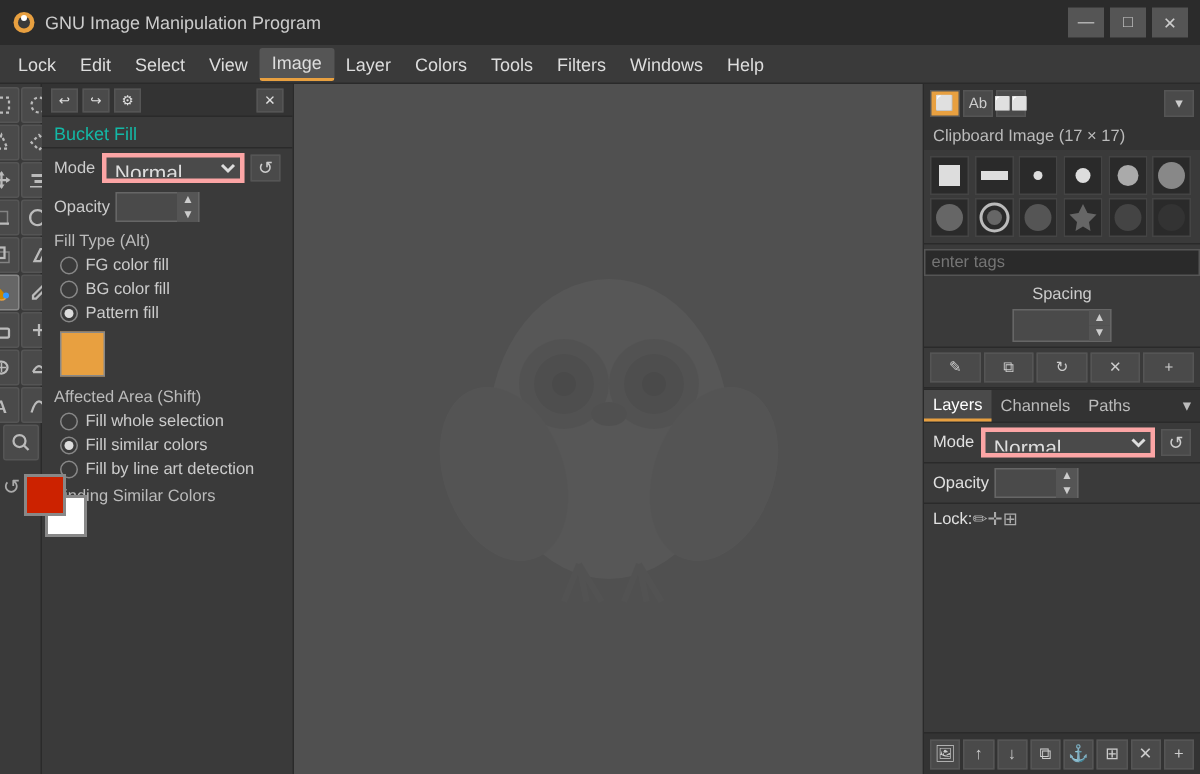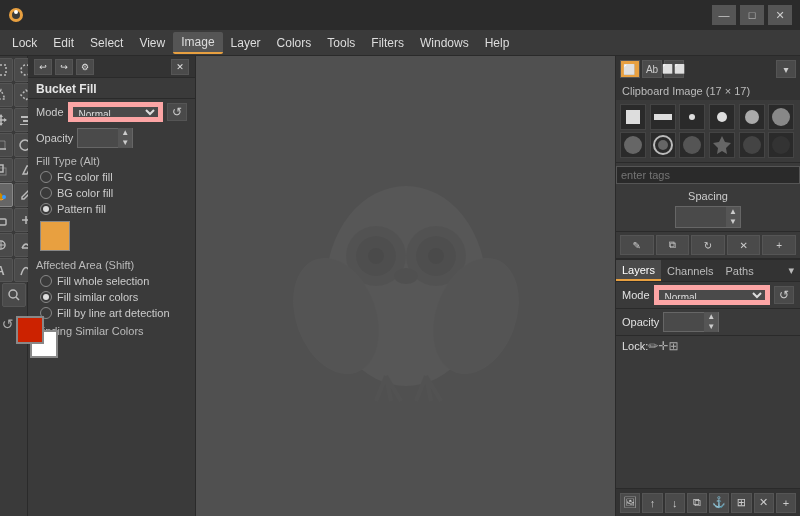--- a/index.html
+++ b/index.html
@@ -179,41 +179,41 @@
       position: absolute;
       right: 8px;
       top: 8px;
       font-size: 9px;
       color: #aaa;
     }
 
     .bucket-fill-title {
       padding: 4px 8px 2px;
       font-size: 12px;
-      font-weight: bold;
-      color: #e5e5e5;
+      font-weight: normal;
+      color: #14b8a6;
       border-bottom: 1px solid #2a2a2a;
     }
 
     .option-row {
       display: flex;
       align-items: center;
       padding: 3px 8px;
       gap: 4px;
       font-size: 11px;
     }
     .option-label {
       color: #ccc;
       font-size: 11px;
     }
     .mode-select {
       background: #4a4a4a;
-      border: 5px solid #fca5a5;
+      border: 3px solid #fca5a5;
       color: #ddd;
-      font-size: 10px;
+      font-size: 14px;
       padding: 1px 2px;
       height: 20px;
       flex: 1;
     }
     .spin-control {
       display: flex;
       align-items: center;
       border: 1px solid #666;
       background: #4a4a4a;
       height: 20px;
@@ -503,20 +503,21 @@
 
 <div class="title-bar">
   <div class="title-bar-left">
     <div class="title-bar-icon">
       <svg width="16" height="16" viewBox="0 0 16 16">
         <circle cx="8" cy="8" r="7" fill="#e8a040"></circle>
         <circle cx="8" cy="8" r="4" fill="#3a3a3a"></circle>
         <circle cx="8" cy="5" r="2" fill="#fff"></circle>
       </svg>
     </div>
+    <span>GNU Image Manipulation Program</span>
   </div>
   <div class="title-bar-controls">
     <button class="title-btn">—</button>
     <button class="title-btn">□</button>
     <button class="title-btn close">✕</button>
   </div>
 </div>
 
 <div class="menu-bar">
   <div class="menu-item">Lock</div>

